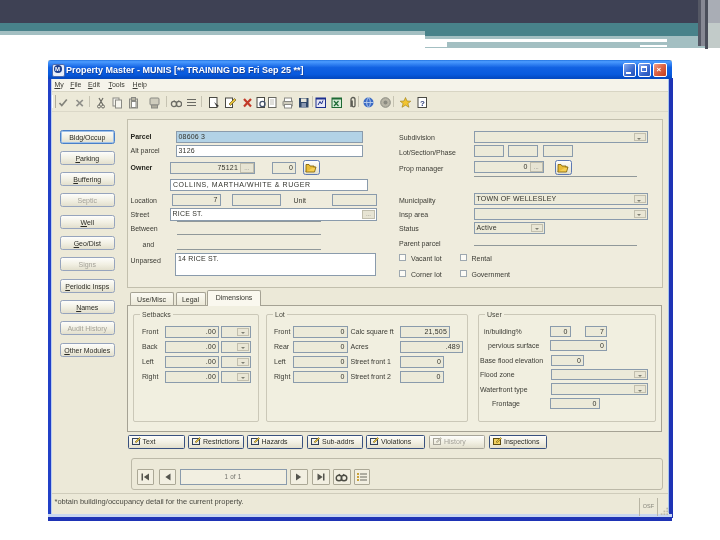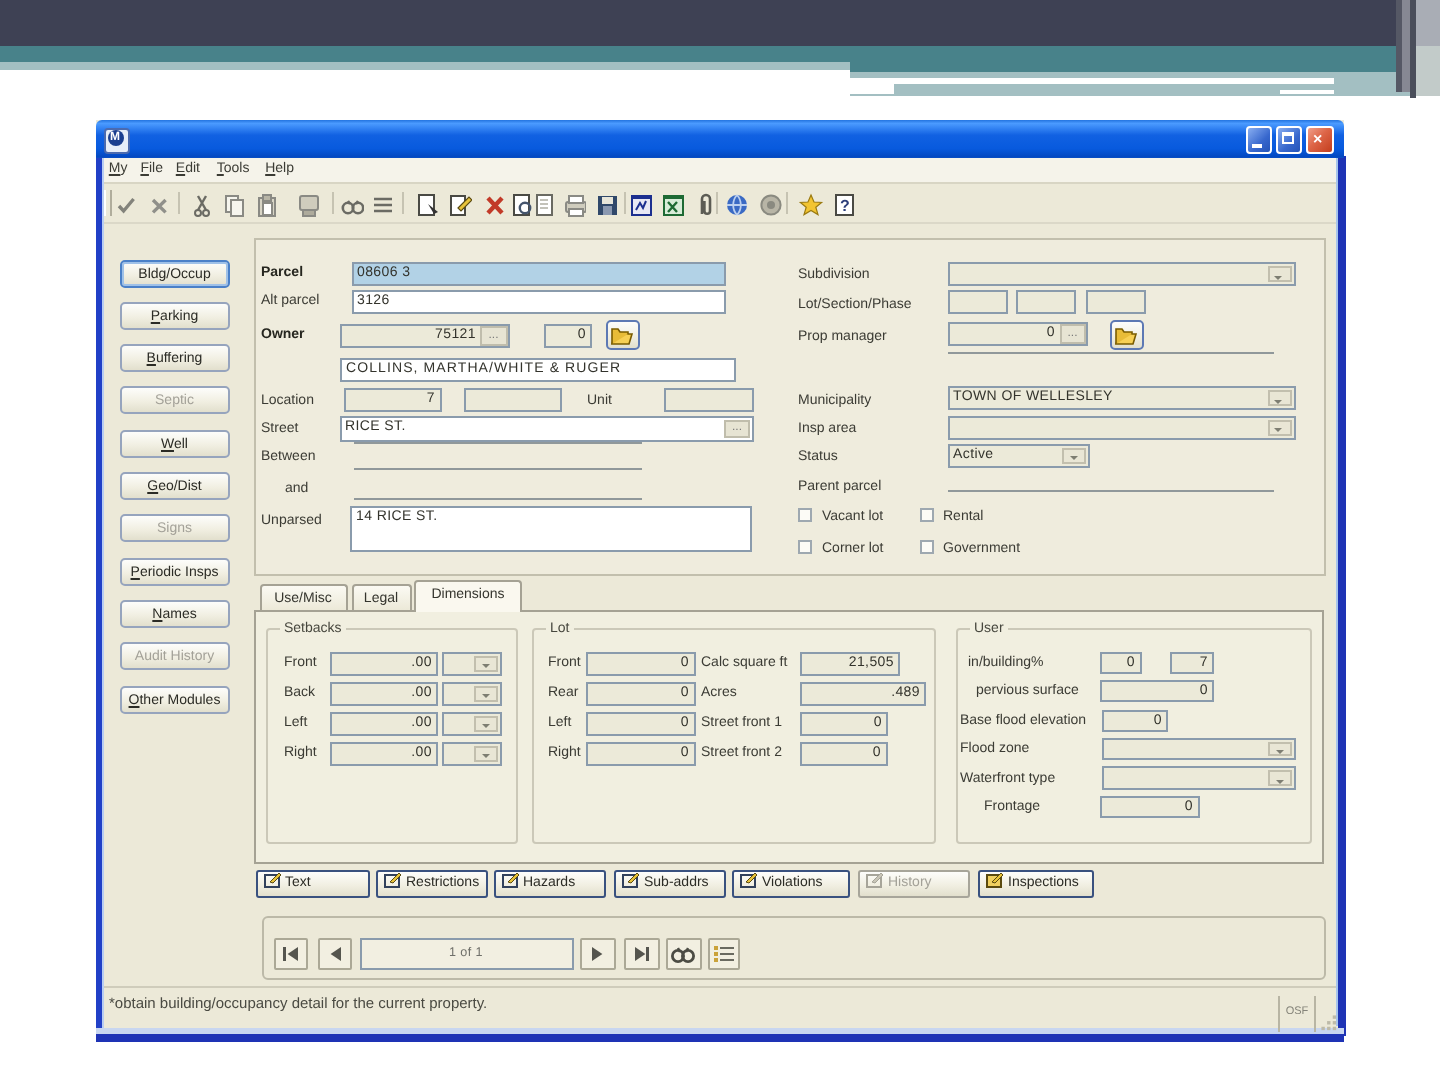--- a/index.html
+++ b/index.html
@@ -40,20 +40,21 @@
 <div class="a" style="left:47.8px;top:78px;width:3px;height:440px;background:#2140c7;"></div>
 <div class="a" style="left:50.8px;top:78px;width:1.2px;height:438px;background:#b9cdf2;"></div>
 <div class="a" style="left:669.3px;top:78px;width:3.4px;height:440px;background:#1e33b5;"></div>
 <div class="a" style="left:667.8px;top:78px;width:1.5px;height:435px;background:#a7c4ec;"></div>
 <div class="a" style="left:47.8px;top:514px;width:624.5px;height:2.5px;background:#c8d6f0;"></div>
 <div class="a" style="left:47.8px;top:516.5px;width:624.5px;height:4px;background:#1e33b5;"></div>
 
 <div class="a" style="left:47.8px;top:60px;width:624.5px;height:19.3px;border-radius:3px 3px 0 0;background:linear-gradient(180deg,#2374e0 0%,#4b9bff 9%,#1161e2 40%,#085ade 75%,#0349c2 96%,#0a4fc4 100%);"></div>
 <div class="a" style="left:52px;top:63.5px;width:11px;height:11px;border-radius:2px;background:#e8eef8;border:0.5px solid #4a6ab0;"></div>
 <div class="a" style="left:53.5px;top:65px;width:8px;height:8px;border-radius:50%;background:#1c3f8f;color:#fff;font-size:6px;font-weight:bold;text-align:center;line-height:8.5px;">M</div>
+<div class="a" style="left:66px;top:64.5px;font-size:9px;font-weight:bold;color:#fff;white-space:nowrap;text-shadow:0.5px 0.8px 0.8px #1c3f8f;">Property Master  - MUNIS [** TRAINING DB Fri Sep 25 **]</div>
 <div class="a" style="left:623.3px;top:63px;width:12.7px;height:13.6px;border-radius:2px;border:1px solid #fff;box-sizing:border-box;background:linear-gradient(135deg,#89aef1,#3767cd 60%,#2554b8);">
       <div style="position:absolute;left:2px;bottom:1.5px;width:5px;height:2px;background:#fff;"></div>
     </div>
 <div class="a" style="left:638.2px;top:63px;width:13.2px;height:13.6px;border-radius:2px;border:1px solid #fff;box-sizing:border-box;background:linear-gradient(135deg,#89aef1,#3767cd 60%,#2554b8);">
       <div style="position:absolute;left:2px;top:2px;width:6px;height:5.5px;border:1.4px solid #fff;border-top-width:2px;box-sizing:border-box;"></div>
     </div>
 <div class="a" style="left:653.3px;top:63px;width:13.3px;height:13.6px;border-radius:2px;border:1px solid #fff;box-sizing:border-box;background:linear-gradient(135deg,#f0a08c,#dd6547 45%,#c33d1d);">
       <div style="position:absolute;left:2.2px;top:2px;color:#fff;font-size:8px;line-height:8px;font-weight:bold;">×</div>
     </div>
 

